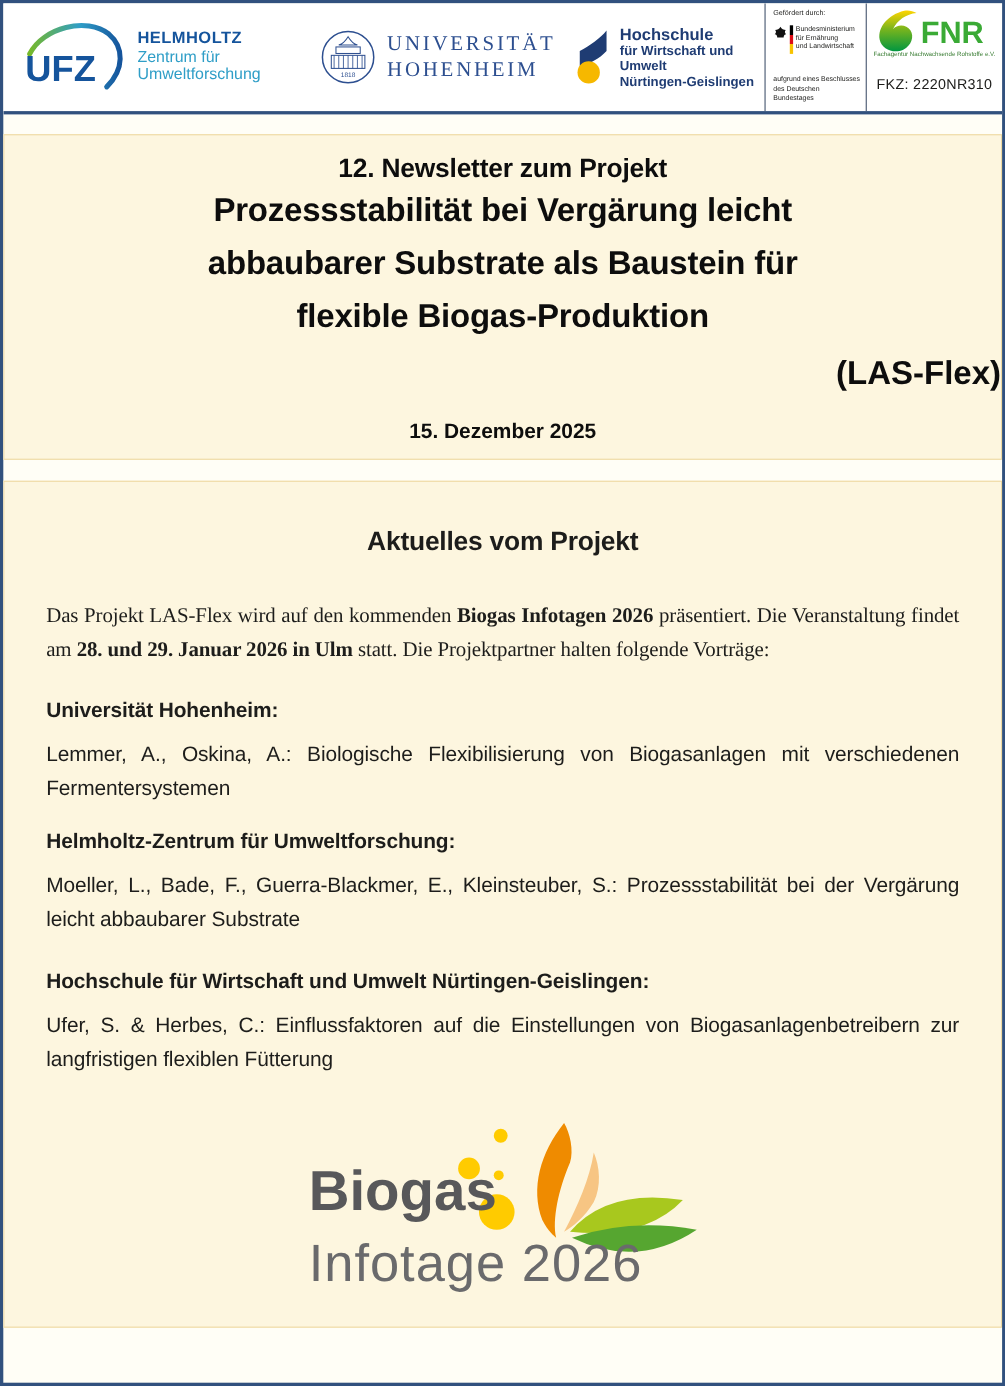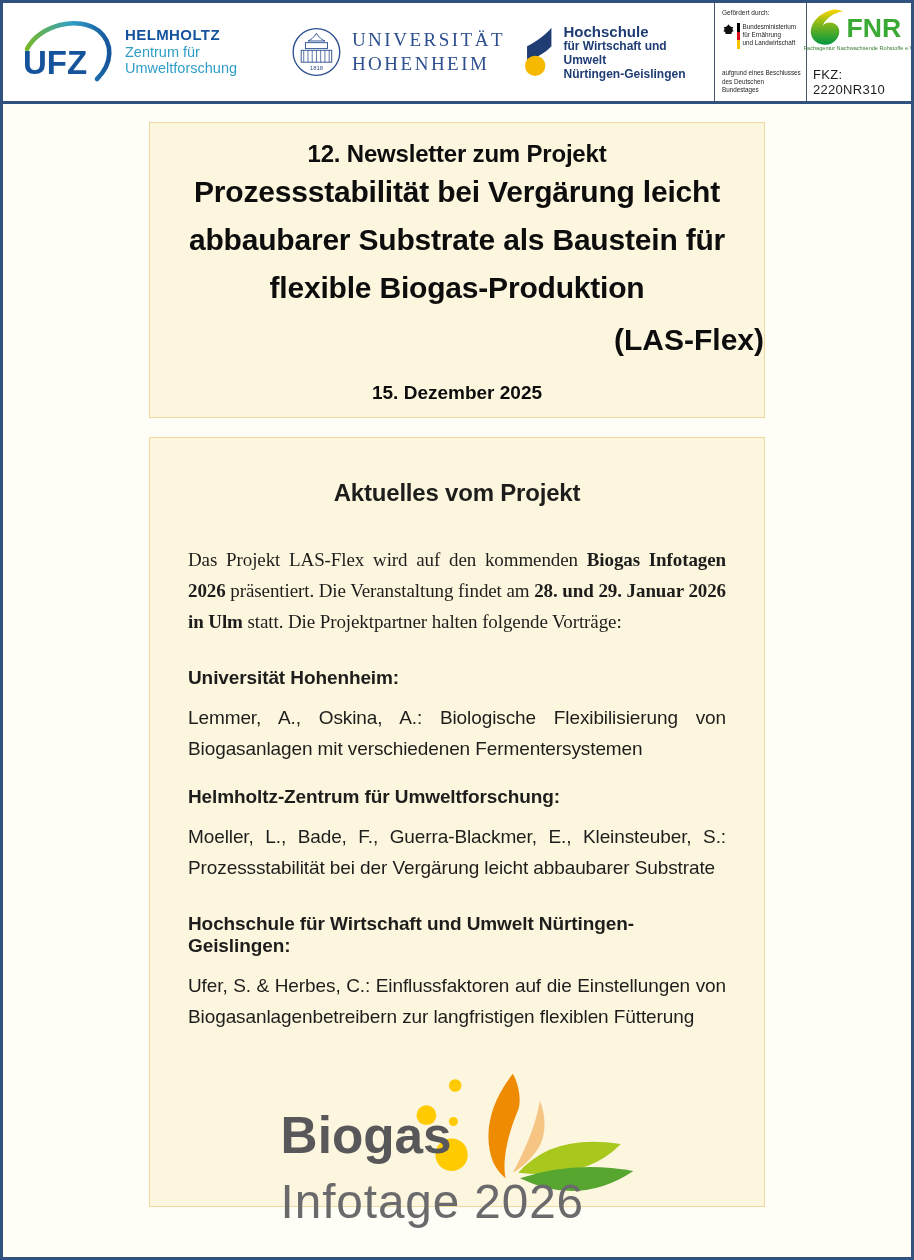--- a/index.html
+++ b/index.html
@@ -53,32 +53,32 @@
     padding:6px 4px 4px 7px;
     display:flex;flex-direction:column;
   }
   .bmel .funded{font-size:6.5px;color:#1d1d1b;margin-bottom:7px;}
   .bmel-row{display:flex;align-items:flex-start;}
   .bmel-flag{width:2.5px;height:26px;margin:0 3px 0 2px;
     background:linear-gradient(#000 0 34%,#dd0b15 34% 67%,#f8c300 67% 100%);}
   .bmel-name{font-size:6.3px;line-height:1.25;color:#1d1d1b;}
   .bmel .basis{font-size:6.3px;line-height:1.3;color:#1d1d1b;margin-top:auto;padding-bottom:3px;}
   .fnr{
-    box-sizing:border-box;width:105px;
+    box-sizing:border-box;width:124px;
     border-left:1px solid #45556e;
     padding:5px 6px 4px 6px;
     display:flex;flex-direction:column;align-items:center;
   }
   .fnr-sub{font-size:5.6px;color:#3a7d34;white-space:nowrap;margin-top:-2px;}
   .fnr-fkz{font-size:13px;color:#1d1d1b;margin-top:16px;letter-spacing:.3px;}
 
   
   .box{
     box-sizing:border-box;
-    width:616px;margin:0 auto;
+    width:908px;margin:0 auto;
     background:#fdf6df;
     border:1px solid #eed9a1;
   }
   .title-box{margin-top:18px;height:296px;text-align:center;color:#0d0d0d;}
   .kicker{font-size:24px;font-weight:bold;padding-top:17px;letter-spacing:-0.2px;}
   .main-title{font-size:30px;font-weight:bold;line-height:48px;letter-spacing:-0.2px;}
   .las{font-size:30px;font-weight:bold;margin-top:11px;text-align:right;}
   .issue-date{font-size:19px;font-weight:bold;margin-top:25px;}
 
   .news-box{margin-top:19px;height:770px;padding:0 38px;color:#1d1d1b;}

